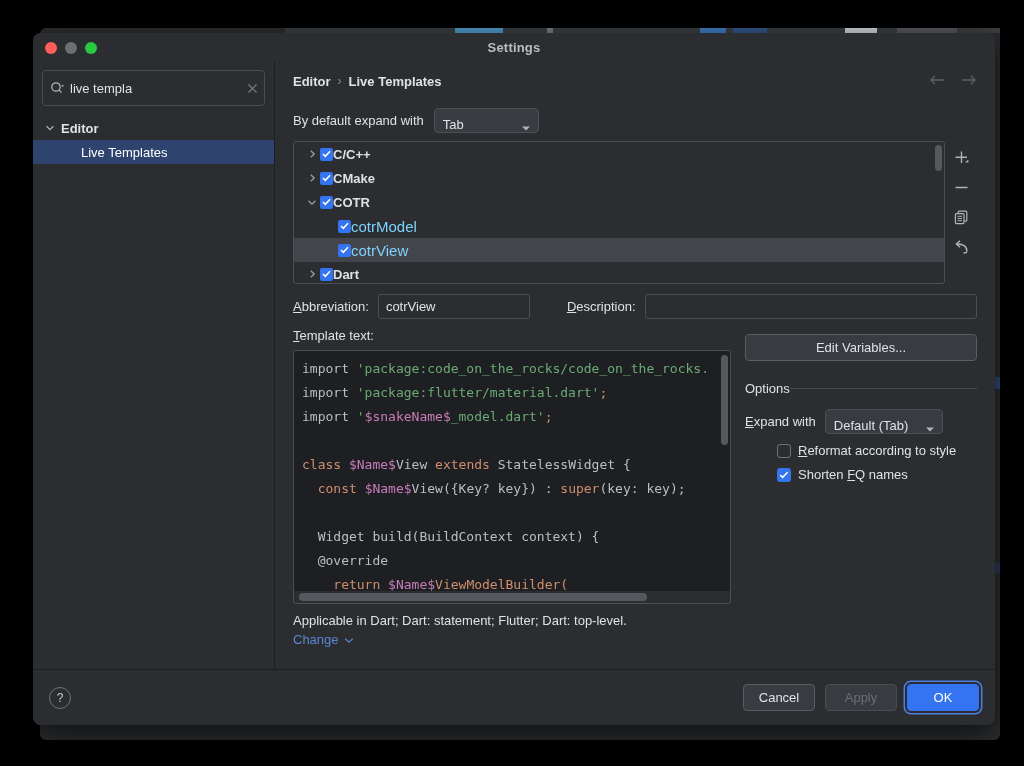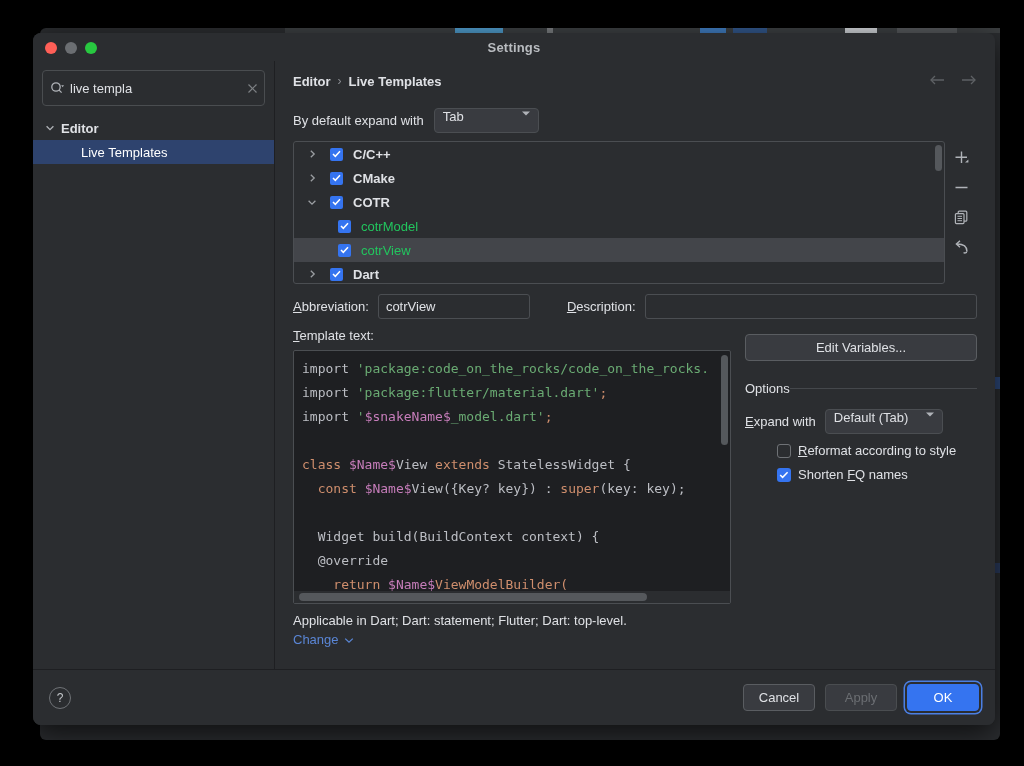--- a/index.html
+++ b/index.html
@@ -132,21 +132,21 @@
     height: 38px; flex: 0 0 38px;
     display: flex; align-items: center; gap: 10px;
   }
   .expand-row .lab { color: #dfe1e5; font-size: 13px; }
 
   .combo {
     height: 25px;
     background: #393b40;
     border: 1px solid #4b4e52;
     border-radius: 4px;
-    display: inline-flex; align-items: flex-start;
+    display: inline-flex; align-items: flex-end;
     padding: 0 4px 0 8px;
     gap: 8px;
     cursor: default;
   }
   .combo .val { color: #dfe1e5; font-size: 13px; white-space: nowrap; }
   .combo .arrow { margin-left: auto; display: flex; align-items: center; padding-right: 3px; }
 
   
   .tpl-panel {
     display: flex;
@@ -155,28 +155,28 @@
   }
   .tpl-tree {
     flex: 1; min-width: 0;
     background: #2b2d30;
     border: 1px solid #4b4e52;
     border-radius: 3px;
     position: relative;
     overflow: hidden;
   }
   .tpl-row {
-    height: 24px; display: flex; align-items: center; gap: 10px;
+    height: 24px; display: flex; align-items: center; gap: 0;
     padding-left: 10px;
   }
   .tpl-row.selected { background: #43454a; }
   .tpl-row .twisty { width: 16px; display: flex; justify-content: center; align-items: center; }
   .tpl-row.child { padding-left: 44px; }
   .grp-label { color: #dfe1e5; font-size: 13px; font-weight: bold; }
-  .tpl-label { color: #22c55e; font-size: 13px; }
+  .tpl-label { color: #7dd3fc; font-size: 15px; }
 
   .cb {
     width: 13px; height: 13px; flex: 0 0 13px;
     border-radius: 2px;
     background: #3574f0;
     display: flex; align-items: center; justify-content: center;
   }
 
   .tree-scroll {
     position: absolute; right: 2px; top: 3px;

